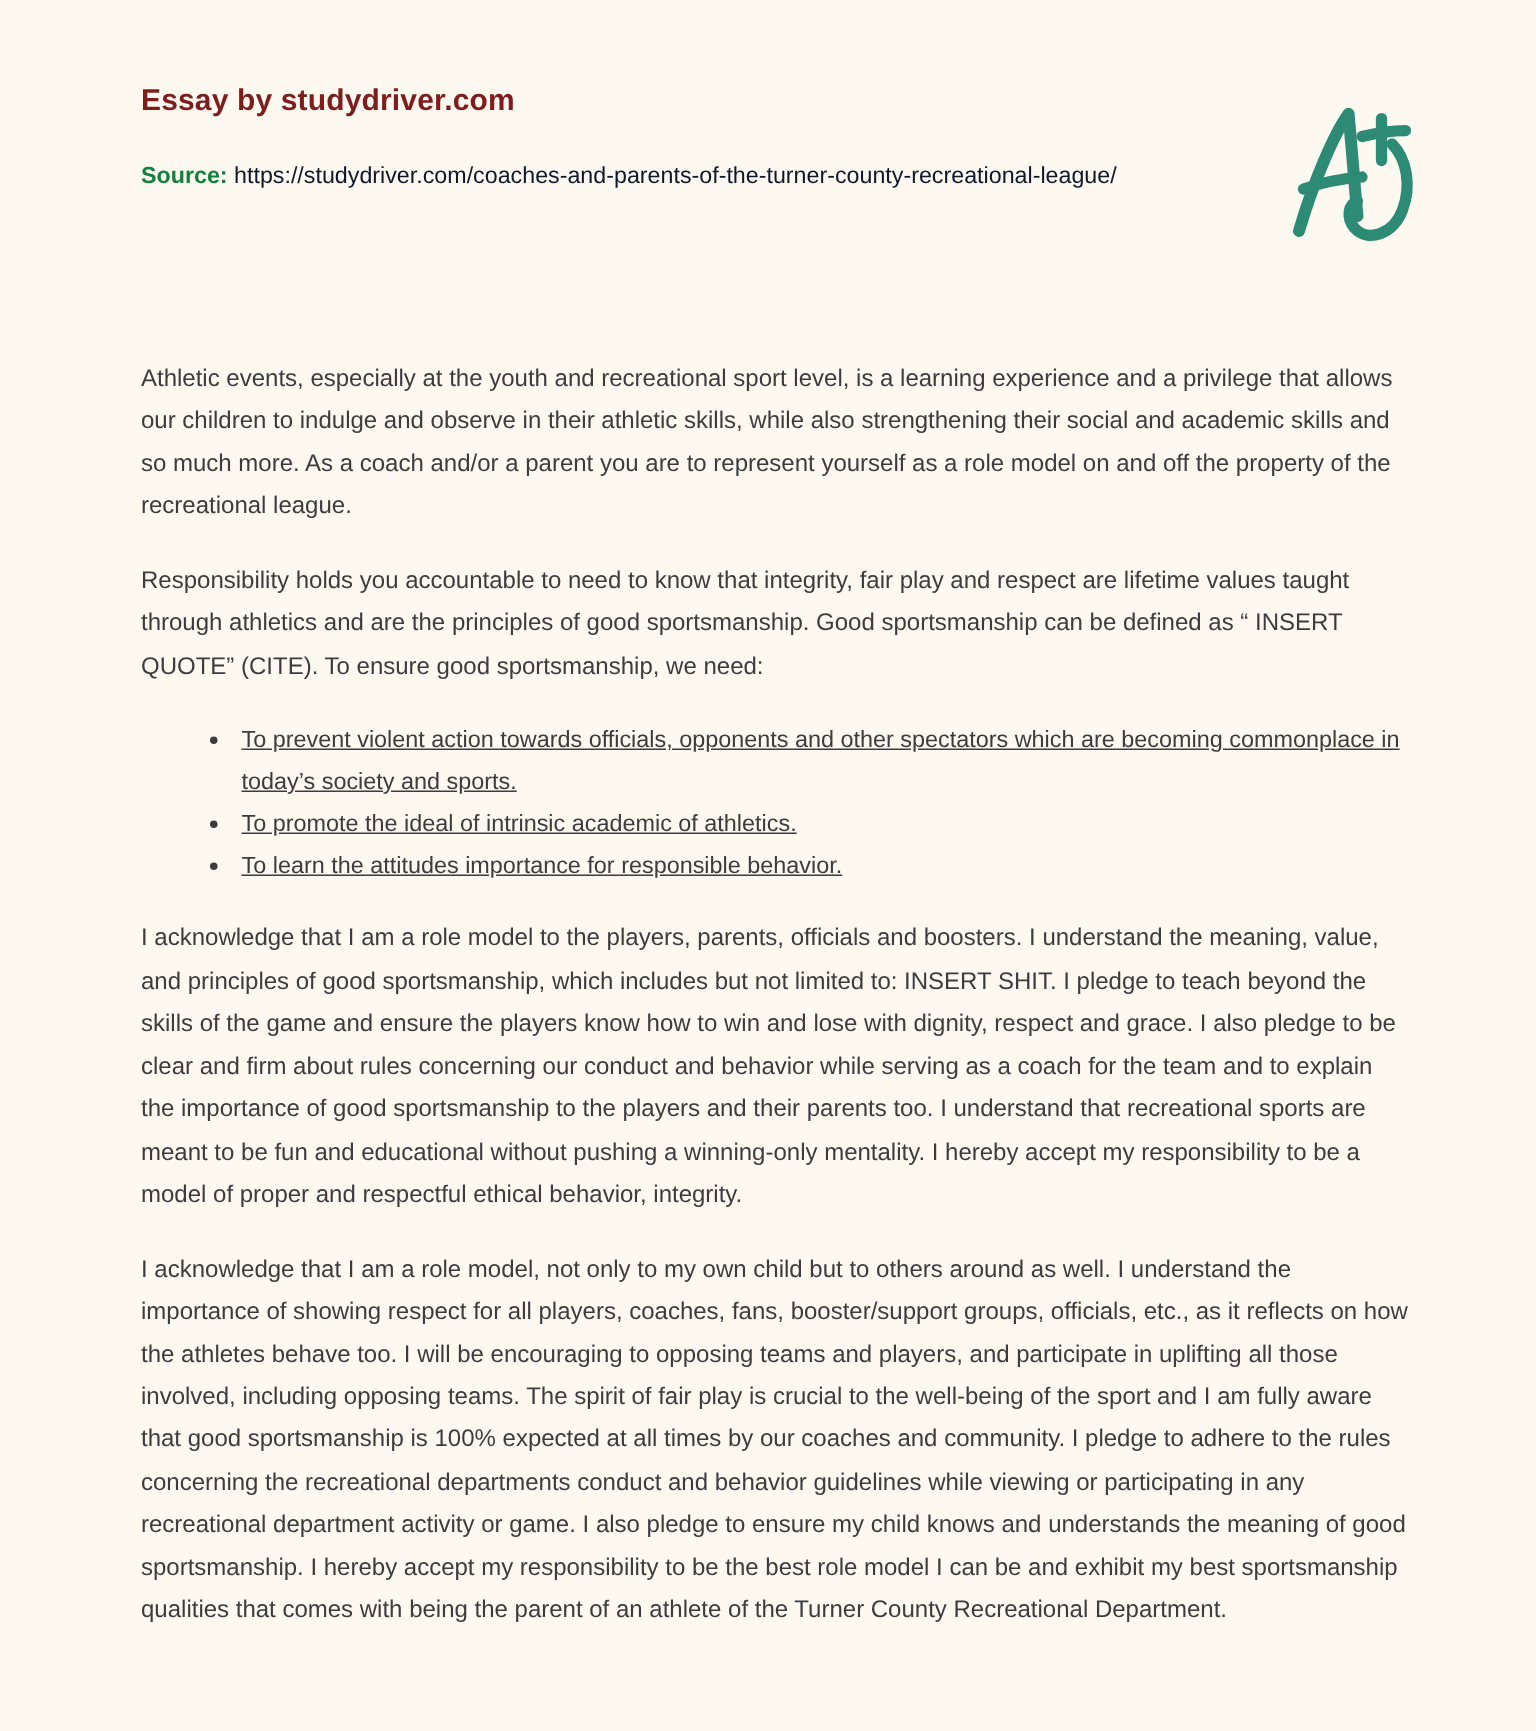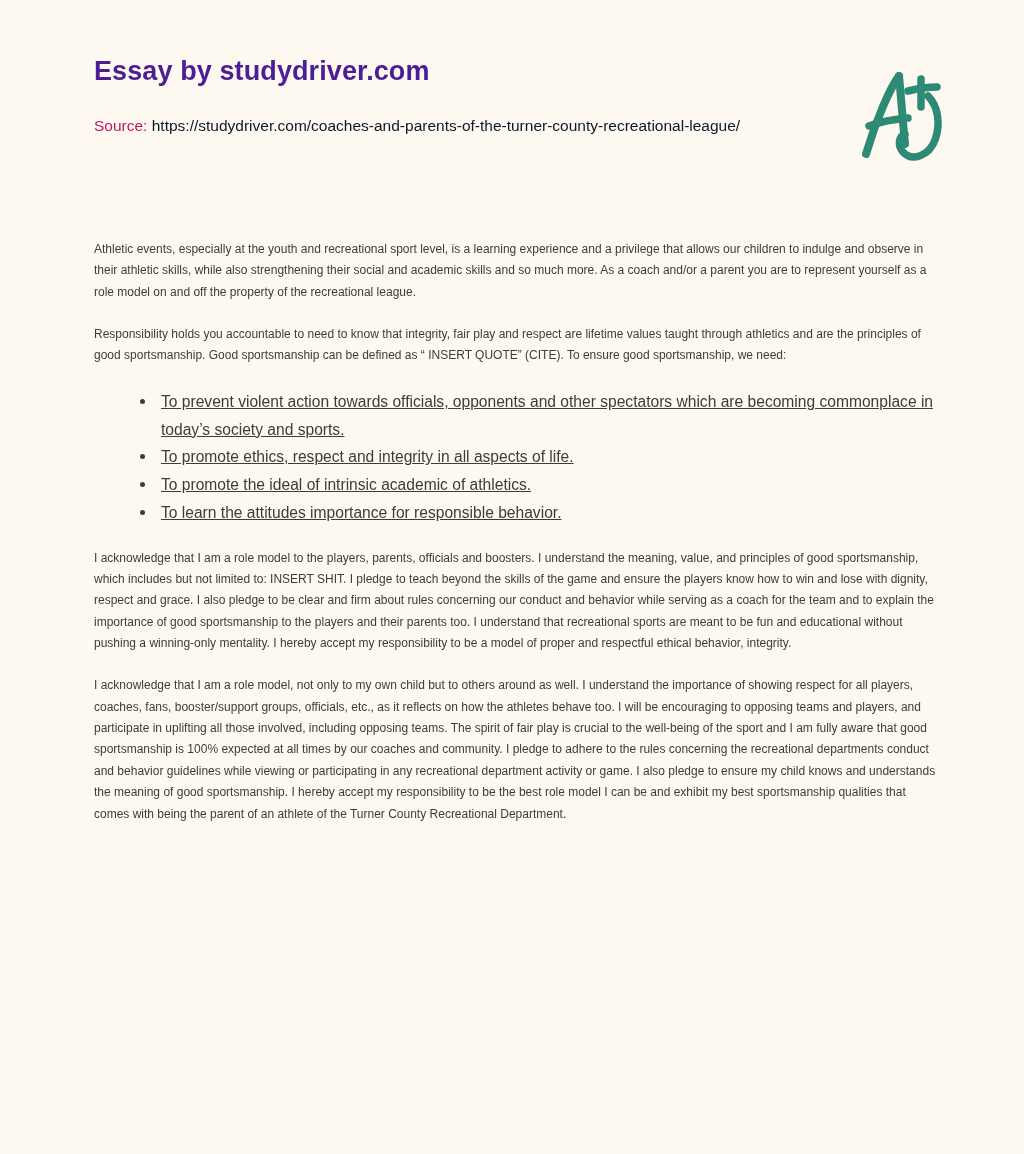--- a/index.html
+++ b/index.html
@@ -24,36 +24,37 @@
   }
 
   
   .header {
     position: relative;
     padding: 55px 64px 0 94px;
     min-height: 150px;
   }
 
   .essay-by {
-    font-size: 27px;
+    font-size: 20px;
     font-weight: bold;
-    color: #4c1d95;
+    color: #7f1d1d;
     letter-spacing: 0.1px;
     line-height: 1.2;
     margin: 0 0 26px 0;
   }
 
   .source-line {
     font-size: 15.5px;
     line-height: 1.62;
     max-width: 690px;
     margin: 0;
   }
   .source-label {
-    color: #be185d;
+    color: #15803d;
+    font-weight: bold;
   }
   .source-url {
     color: #0f172a;
     text-decoration: none;
     word-break: break-word;
   }
 
   
   .logo {
     position: absolute;
@@ -82,21 +83,21 @@
     max-width: 830px;
     letter-spacing: -0.1px;
   }
 
   .body-copy {
     margin-top: 34px;
     max-width: 848px;
   }
 
   .body-copy p {
-    font-size: 12px;
+    font-size: 16px;
     line-height: 1.78;
     color: #3c3c3c;
     margin: 0 0 21px 0;
   }
   .body-copy p:last-child {
     margin-bottom: 0;
   }
 
   .bullets {
     list-style: none;
@@ -162,21 +163,20 @@
 
 
     <div class="body-copy">
 
       <p>Athletic events, especially at the youth and recreational sport level, is a learning experience and a privilege that allows our children to indulge and observe in their athletic skills, while also strengthening their social and academic skills and so much more. As a coach and/or a parent you are to represent yourself as a role model on and off the property of the recreational league.</p>
 
       <p>Responsibility holds you accountable to need to know that integrity, fair play and respect are lifetime values taught through athletics and are the principles of good sportsmanship. Good sportsmanship can be defined as “ INSERT QUOTE” (CITE). To ensure good sportsmanship, we need:</p>
 
       <ul class="bullets">
         <li>To prevent violent action towards officials, opponents and other spectators which are becoming commonplace in today’s society and sports.</li>
-        <li>To promote ethics, respect and integrity in all aspects of life.</li>
         <li>To promote the ideal of intrinsic academic of athletics.</li>
         <li>To learn the attitudes importance for responsible behavior.</li>
       </ul>
 
       <p>I acknowledge that I am a role model to the players, parents, officials and boosters. I understand the meaning, value, and principles of good sportsmanship, which includes but not limited to: INSERT SHIT. I pledge to teach beyond the skills of the game and ensure the players know how to win and lose with dignity, respect and grace. I also pledge to be clear and firm about rules concerning our conduct and behavior while serving as a coach for the team and to explain the importance of good sportsmanship to the players and their parents too. I understand that recreational sports are meant to be fun and educational without pushing a winning-only mentality. I hereby accept my responsibility to be a model of proper and respectful ethical behavior, integrity.</p>
 
       <p>I acknowledge that I am a role model, not only to my own child but to others around as well. I understand the importance of showing respect for all players, coaches, fans, booster/support groups, officials, etc., as it reflects on how the athletes behave too. I will be encouraging to opposing teams and players, and participate in uplifting all those involved, including opposing teams. The spirit of fair play is crucial to the well-being of the sport and I am fully aware that good sportsmanship is 100% expected at all times by our coaches and community. I pledge to adhere to the rules concerning the recreational departments conduct and behavior guidelines while viewing or participating in any recreational department activity or game. I also pledge to ensure my child knows and understands the meaning of good sportsmanship. I hereby accept my responsibility to be the best role model I can be and exhibit my best sportsmanship qualities that comes with being the parent of an athlete of the Turner County Recreational Department.</p>
 
     </div>
   </div>

